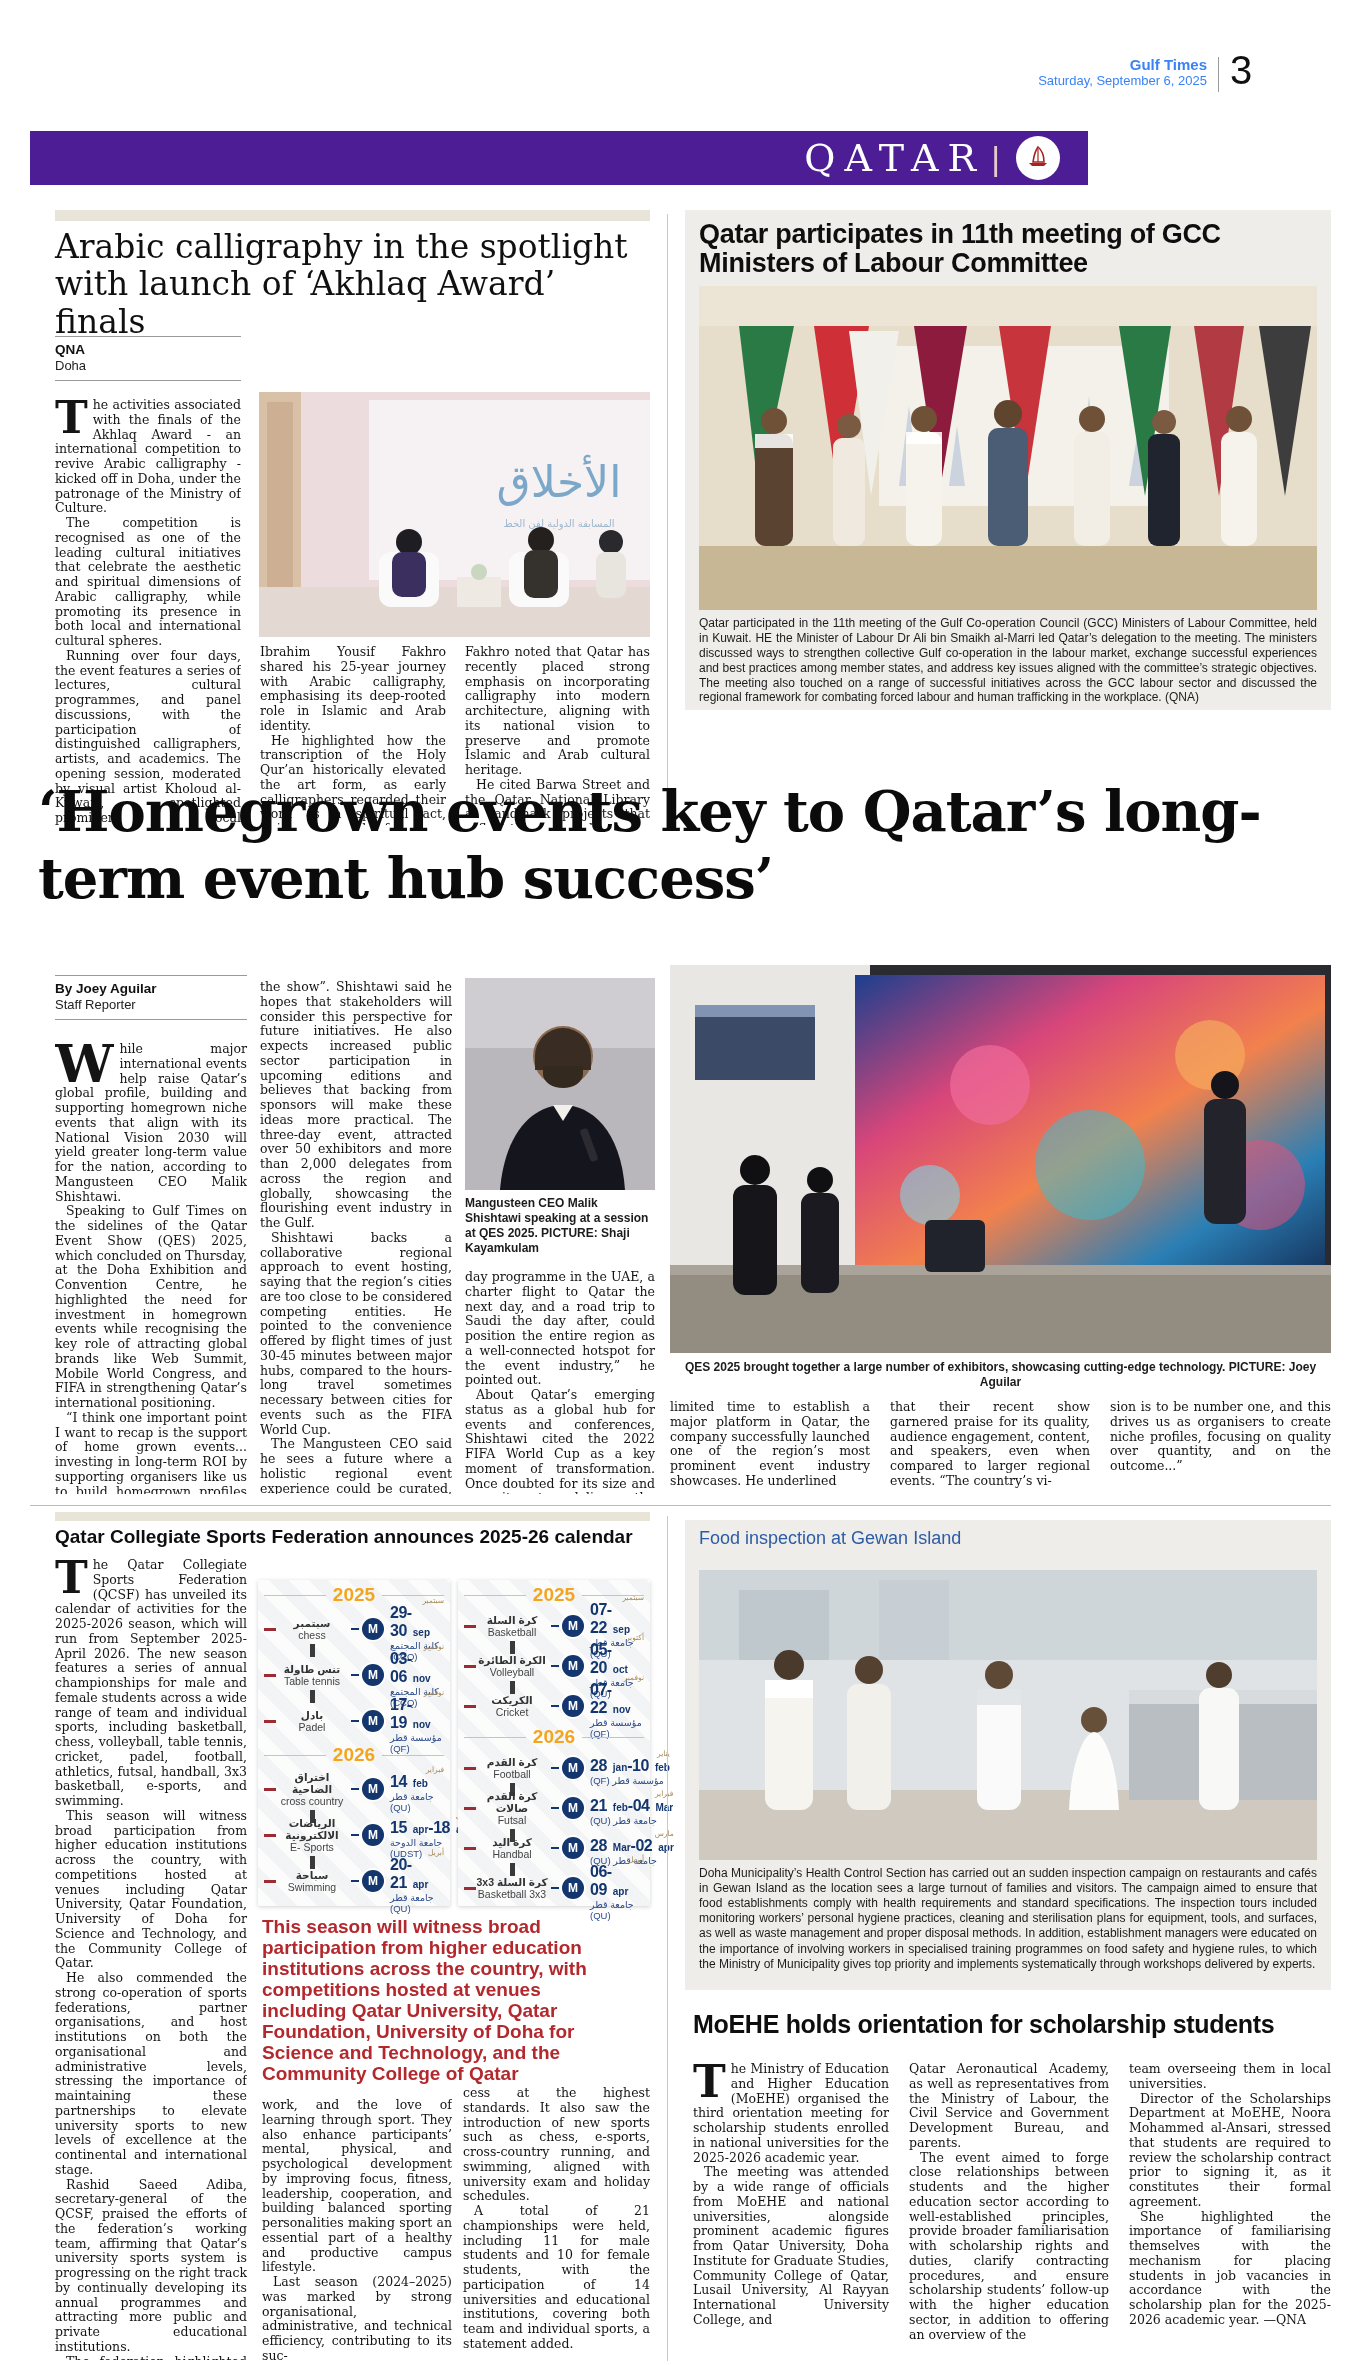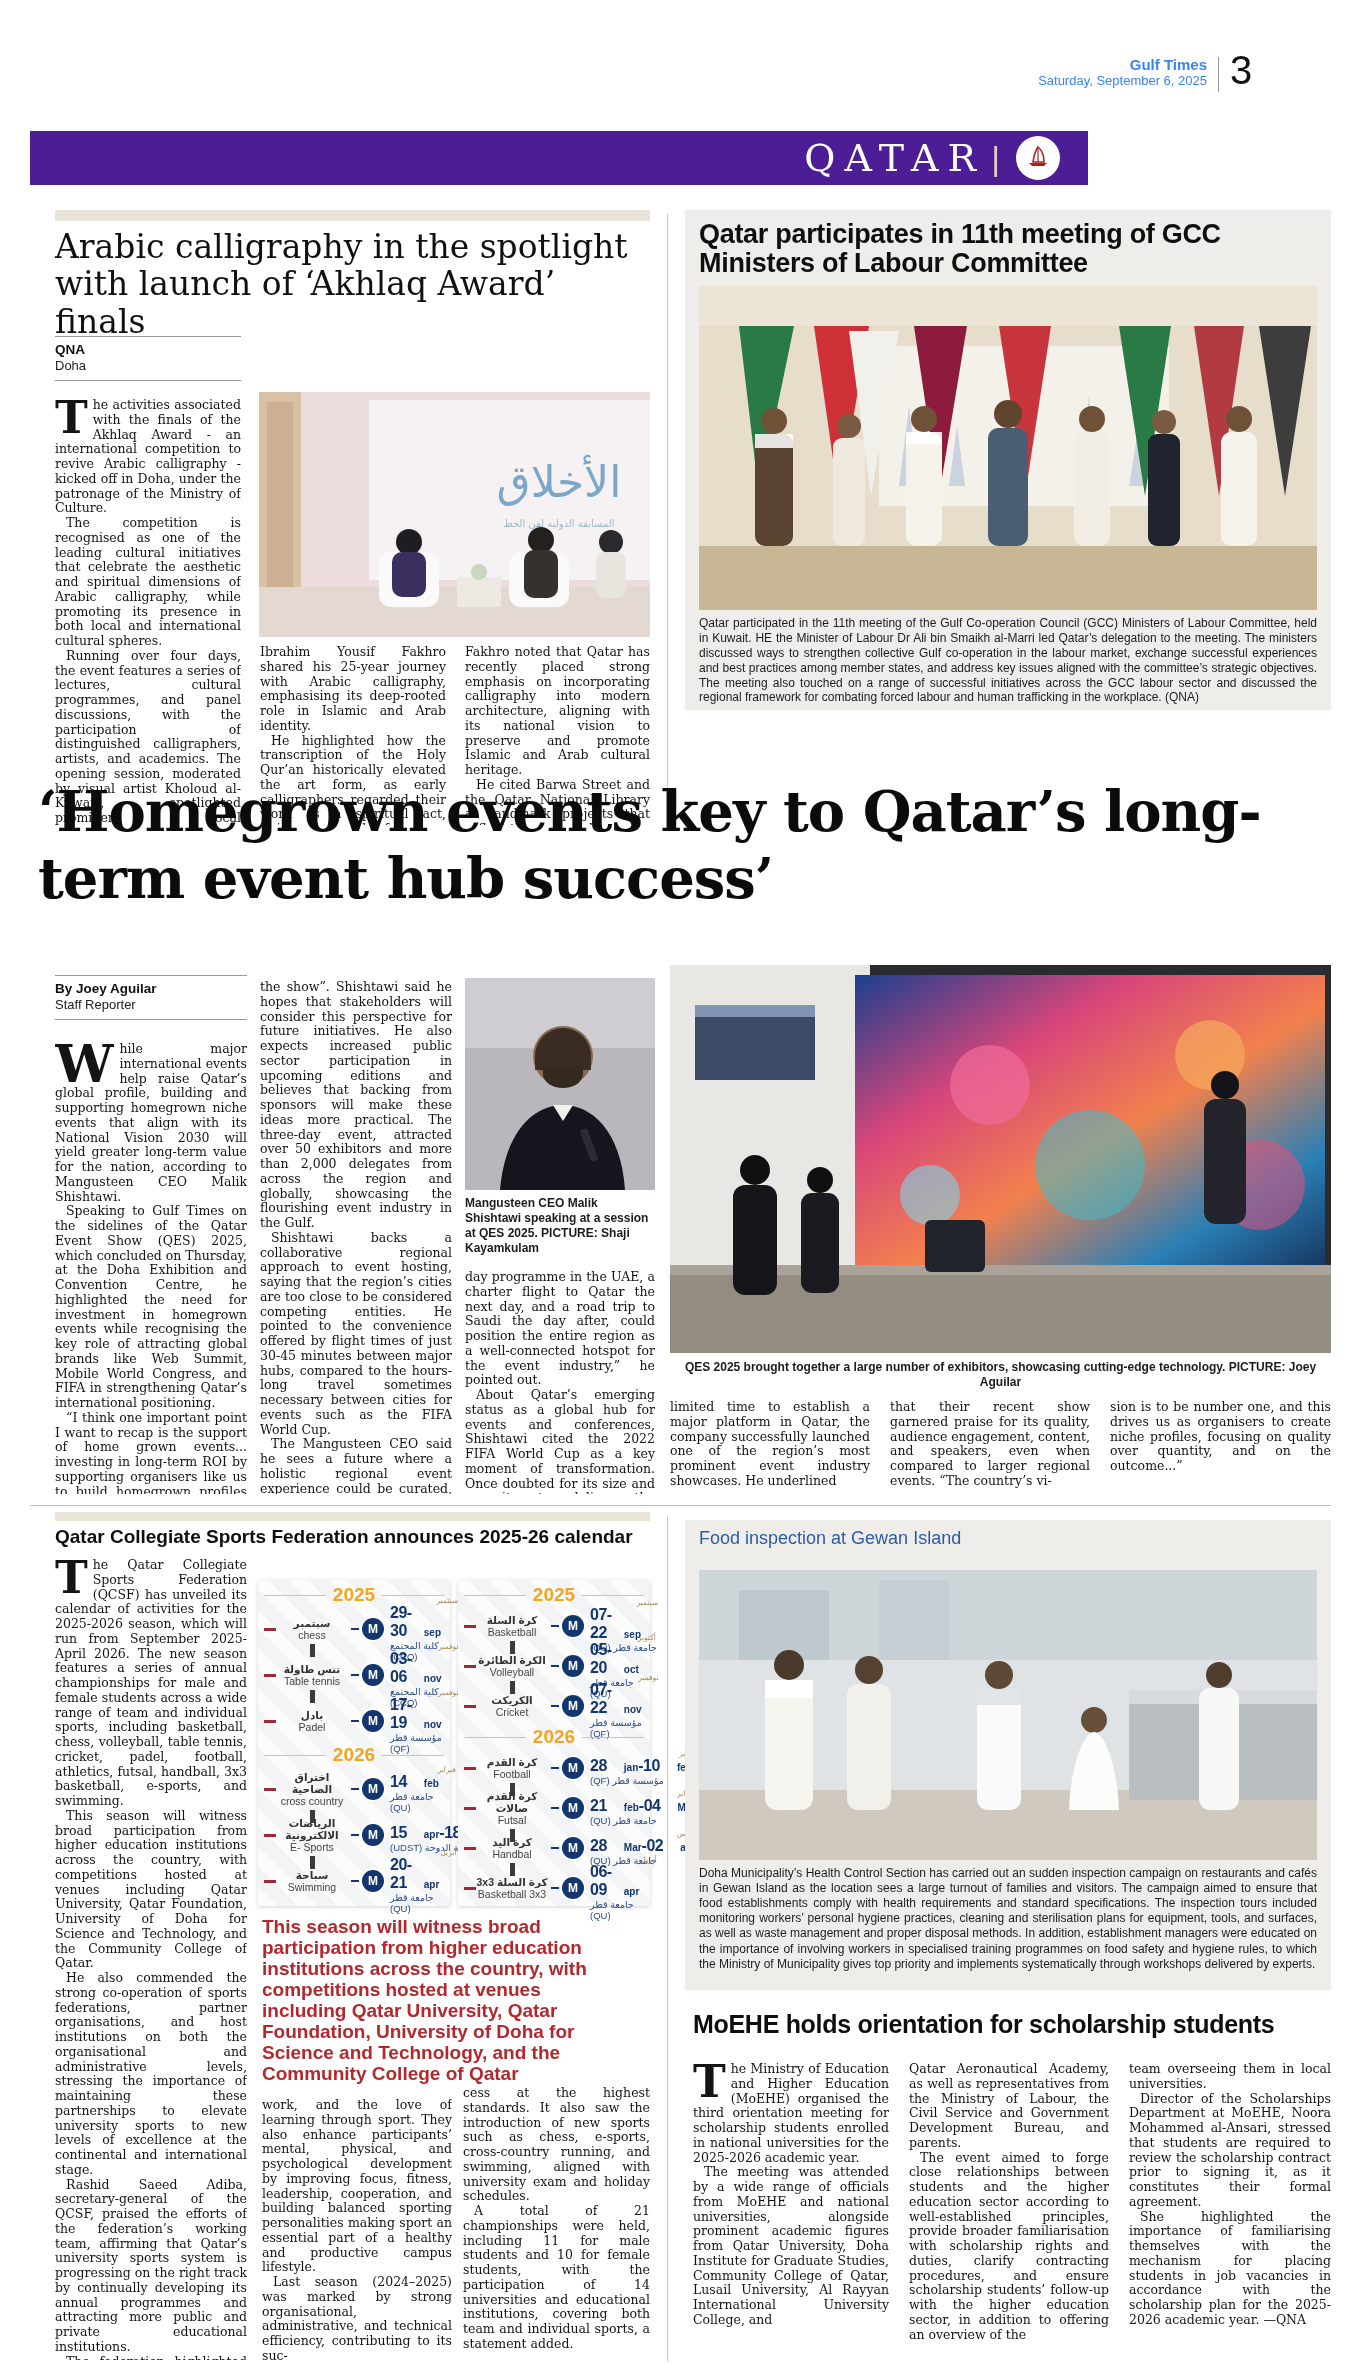--- a/index.html
+++ b/index.html
@@ -59,21 +59,21 @@
   .ev-tick{width:12px;height:3px;background:#9e2b33;flex:0 0 12px;}
   .ev-names{width:72px;text-align:center;position:relative;flex:0 0 72px;}
   .ev-ar{font-size:10.5px;font-weight:700;color:#333;line-height:12px;}
   .ev-en{font-size:10.5px;color:#444;line-height:12px;}
   .ev:not(:last-child) .ev-names::after{content:"";display:block;width:5px;height:13px;background:#3a3a3a;margin:3px auto -16px;}
   .ev-dash{width:8px;height:2px;background:#14366e;margin:0 3px;flex:0 0 8px;}
   .ev-badge{width:22px;height:22px;border-radius:50%;background:#14366e;color:#fff;font-weight:700;font-size:12px;display:flex;align-items:center;justify-content:center;flex:0 0 22px;box-shadow:0 0 0 2px #fff,0 1px 2px rgba(0,0,0,.3);}
   .ev-when{margin-left:6px;flex:1;}
   .ev-mar{display:block;text-align:right;font-size:7.5px;color:#a58958;line-height:7px;}
   .ev-d{font-size:16px;font-weight:700;color:#14366e;letter-spacing:-.5px;}
-  .ev-m{font-size:10px;font-weight:700;color:#14366e;margin-left:17px;}
+  .ev-m{font-size:10px;font-weight:700;color:#14366e;margin-left:6px;}
   .ev-venue{font-size:9.5px;color:#2a4a8a;line-height:11px;text-align:left;}
   .pullquote{position:absolute;left:262px;top:1916px;width:352px;font-family:var(--sans);font-weight:700;font-size:19px;line-height:21px;color:#b3282d;}
 
   
   .food-box{position:absolute;left:685px;top:1520px;width:646px;height:470px;background:#efedea;}
   .food-headline{position:absolute;left:699px;top:1528px;width:620px;font-family:var(--sans);font-weight:400;font-size:18px;color:#2b5ca5;}
   .mo-headline{position:absolute;left:693px;top:2010px;width:640px;font-family:var(--sans);font-weight:700;font-size:25px;letter-spacing:-.3px;color:#0e0e0e;}
 </style>
 </head>
 <body>

